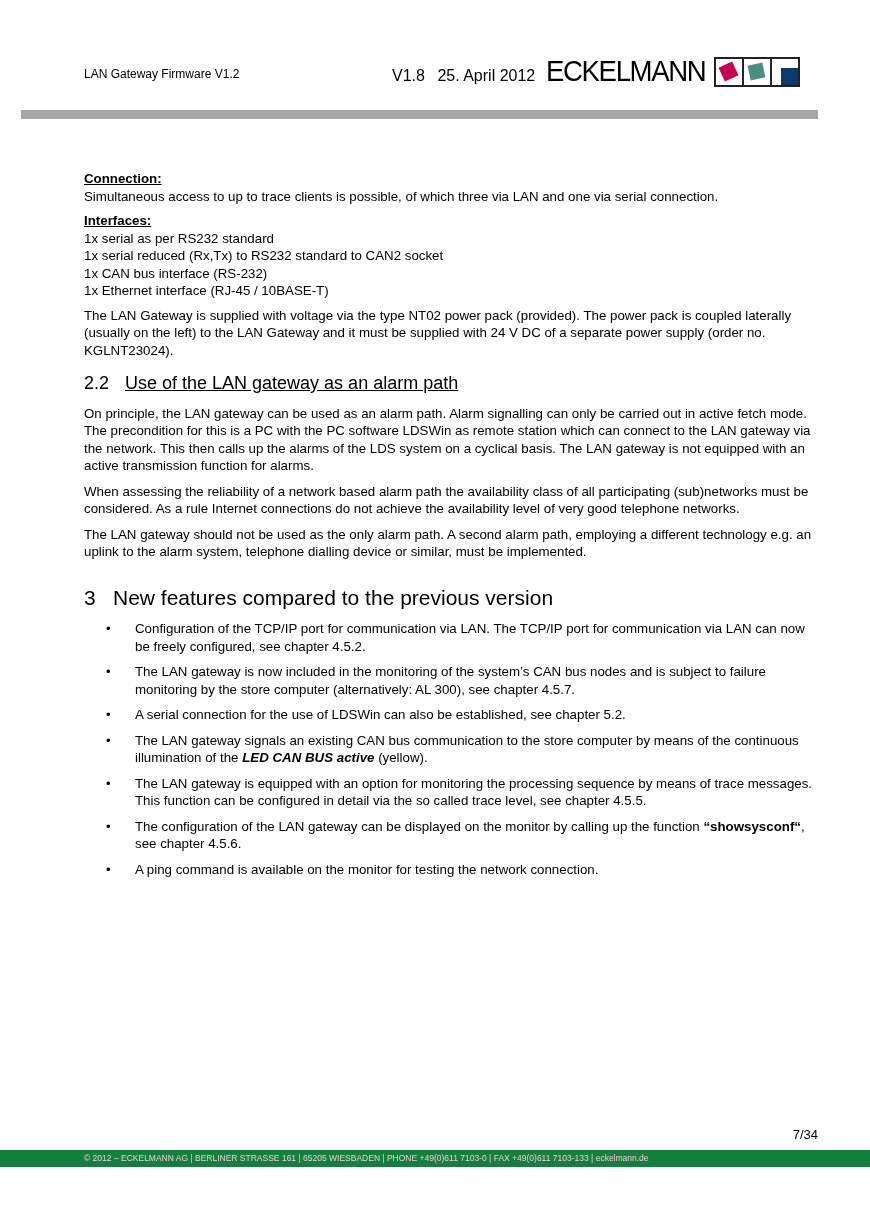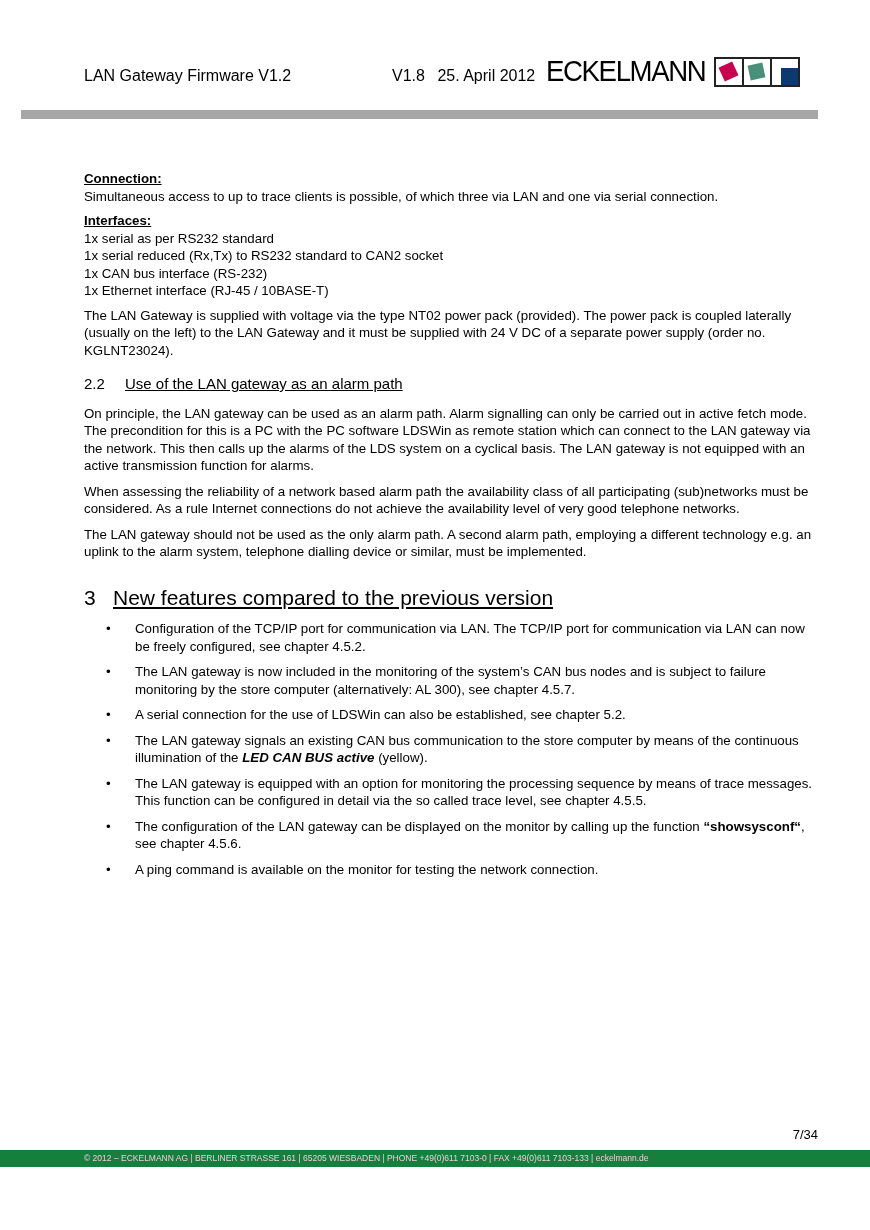--- a/index.html
+++ b/index.html
@@ -1,42 +1,42 @@
 <!DOCTYPE html>
 <html><head>
   <meta charset="utf-8">
   <style>
     html, body { margin: 0; padding: 0; background: #ffffff; }
     body {
       width: 870px; height: 1230px; position: relative; overflow: hidden;
       font-family: "Liberation Sans", sans-serif; color: #000;
     }
-    .hdr-title { position: absolute; left: 84px; top: 67px; font-size: 16px; }
+    .hdr-title { position: absolute; left: 84px; top: 67px; font-size: 12px; }
     .hdr-version { position: absolute; left: 392px; top: 67px; font-size: 16px; }
     .hdr-version span + span { margin-left: 8px; }
     .logo { position: absolute; left: 546px; top: 55px; height: 32px; display: flex; align-items: center; }
     .logo-text { font-size: 30px; letter-spacing: -1.5px; line-height: 1; font-weight: normal; transform: scaleX(0.92); transform-origin: left center; }
     .logo-boxes { position: absolute; left: 168px; top: 2px; display: flex; border: 2px solid #222; height: 26px; }
     .logo-box { width: 26px; height: 26px; position: relative; overflow: hidden; border-right: 2px solid #222; background:#fff; }
     .logo-box:last-child { border-right: none; }
     .diamond { position: absolute; width: 15px; height: 15px; left: 5px; top: 5px; transform: rotate(-25deg); }
     .sq-blue { position: absolute; right: 0; bottom: 0; width: 17px; height: 17px; }
     .gray-bar { position: absolute; left: 21px; top: 110px; width: 797px; height: 9px; background: #a6a6a6; }
 
     .content { position: absolute; left: 84px; top: 170px; width: 730px; font-size: 13.3px; line-height: 17.5px; }
     .content p { margin: 0; }
     .sub-h { font-weight: bold; margin: 0; text-decoration: underline; }
     .blk { margin-bottom: 7px; }
-    .h2 { font-size: 15px; margin: 16px 0 12px 0; display: flex; }
+    .h2 { font-size: 18px; margin: 16px 0 12px 0; display: flex; }
     .h2 .num { width: 41px; }
     .h2 .ttl { text-decoration: underline; }
     .para { margin-bottom: 8px !important; }
     .h1 { font-size: 21px; margin: 28px 0 14px 0; display: flex; }
     .h1 .num { width: 29px; }
-    .h1 .ttl { text-decoration: underline; }
+    .h1 .ttl { }
     ul.bullets { list-style: none; margin: 8px 0 0 0; padding: 0; }
     ul.bullets li { position: relative; padding-left: 51px; margin-bottom: 8px; }
     ul.bullets li .dot { position: absolute; left: 22px; top: 0; }
     .pagenum { position: absolute; right: 52px; top: 1127px; font-size: 13px; }
     .footer { position: absolute; left: 0; top: 1150px; width: 870px; height: 17px; background: #15803d; color: #f3c9da; font-size: 8.5px; line-height: 17px; }
     .footer span { position: absolute; left: 84px; }
   </style>
 </head>
 <body>
 

